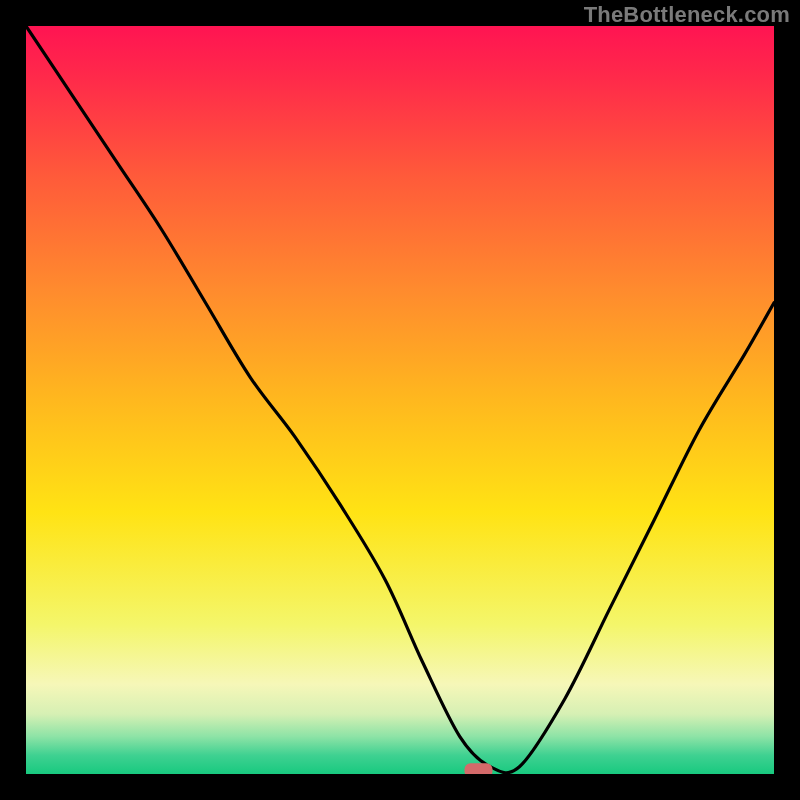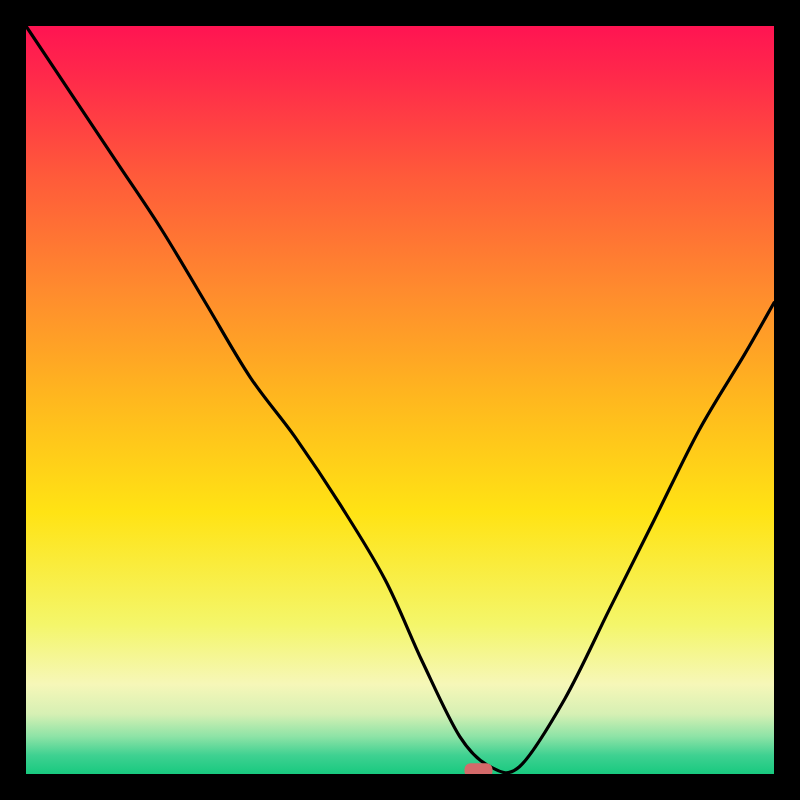--- a/index.html
+++ b/index.html
@@ -37,20 +37,21 @@
   .plot-area svg {
     display: block;
     width: 748px;
     height: 748px;
   }
 </style>
 </head>
 <body>
 
 <div class="container">
+  <div class="watermark">TheBottleneck.com</div>
   <div class="plot-area">
     <svg id="chart-svg" viewBox="0 0 748 748">
       <defs>
         <linearGradient id="bg-grad" x1="0" y1="0" x2="0" y2="1">
             <stop offset="0%" stop-color="#ff1452"></stop>
             <stop offset="7.000000000000001%" stop-color="#ff2a4a"></stop>
             <stop offset="20%" stop-color="#ff5a3a"></stop>
             <stop offset="35%" stop-color="#ff8a2e"></stop>
             <stop offset="50%" stop-color="#ffb81e"></stop>
             <stop offset="65%" stop-color="#ffe314"></stop>

